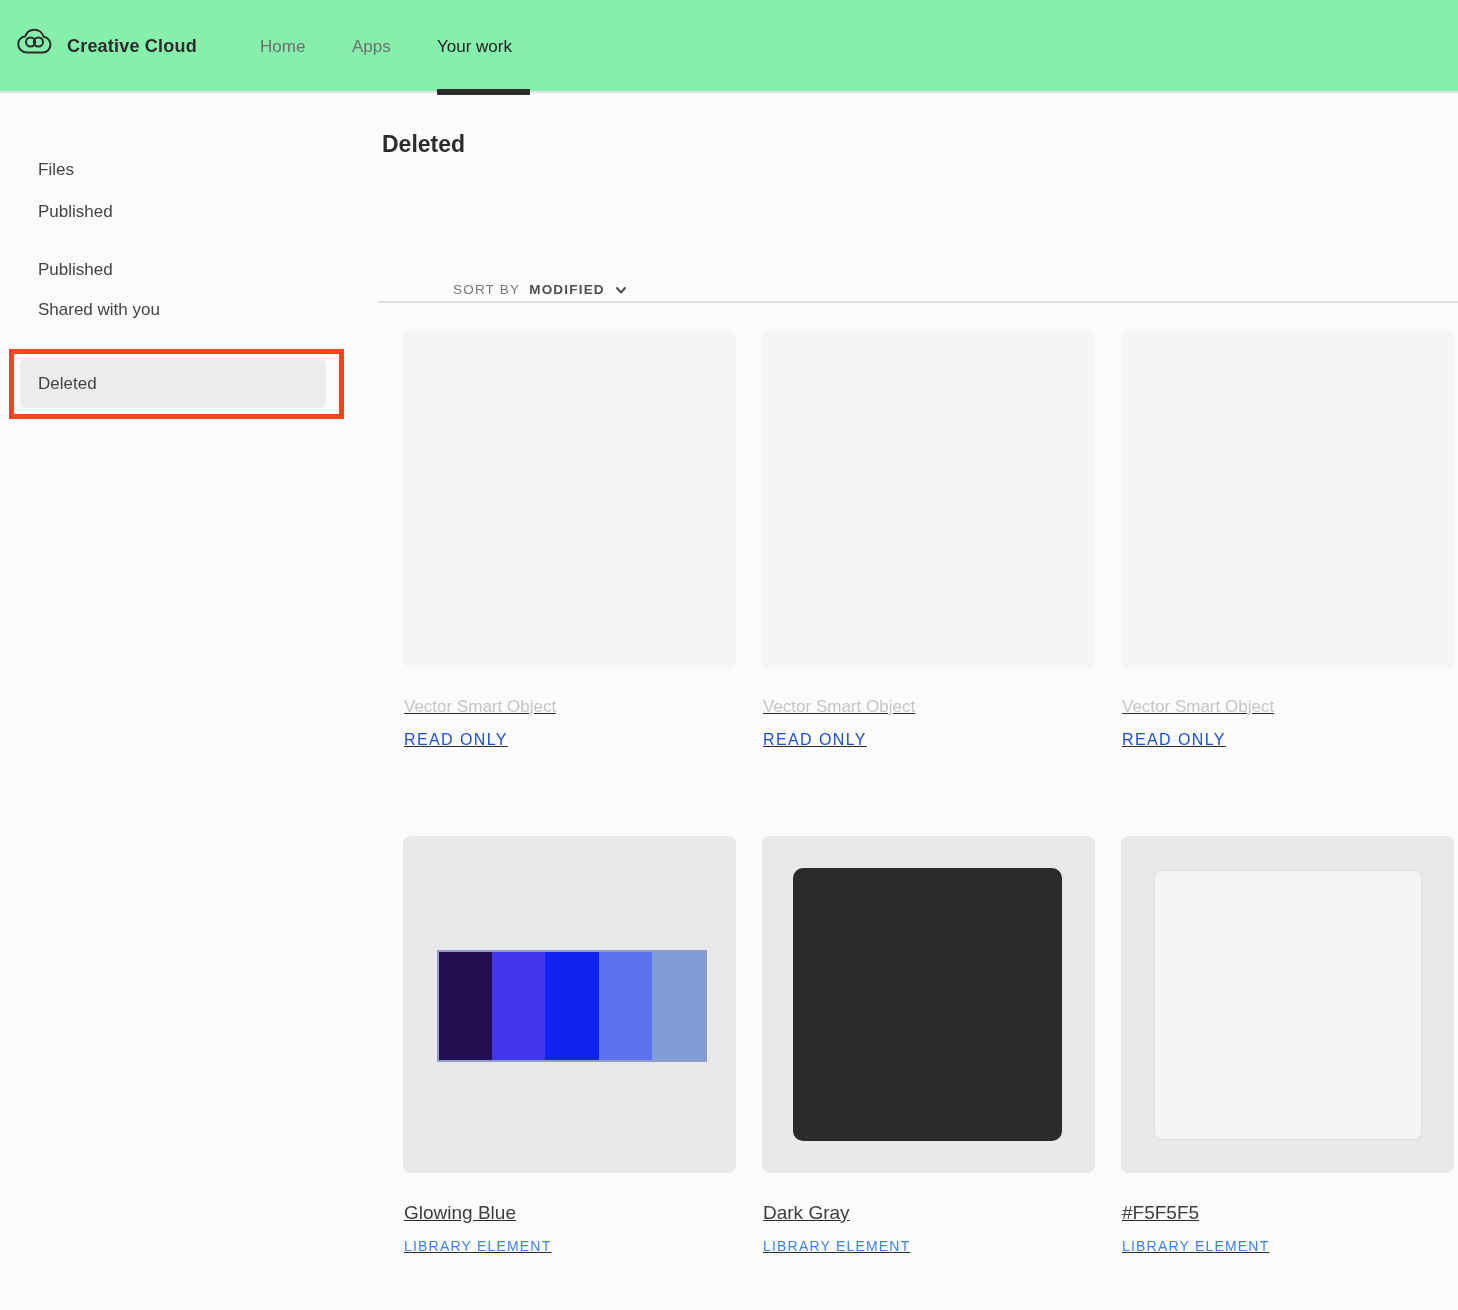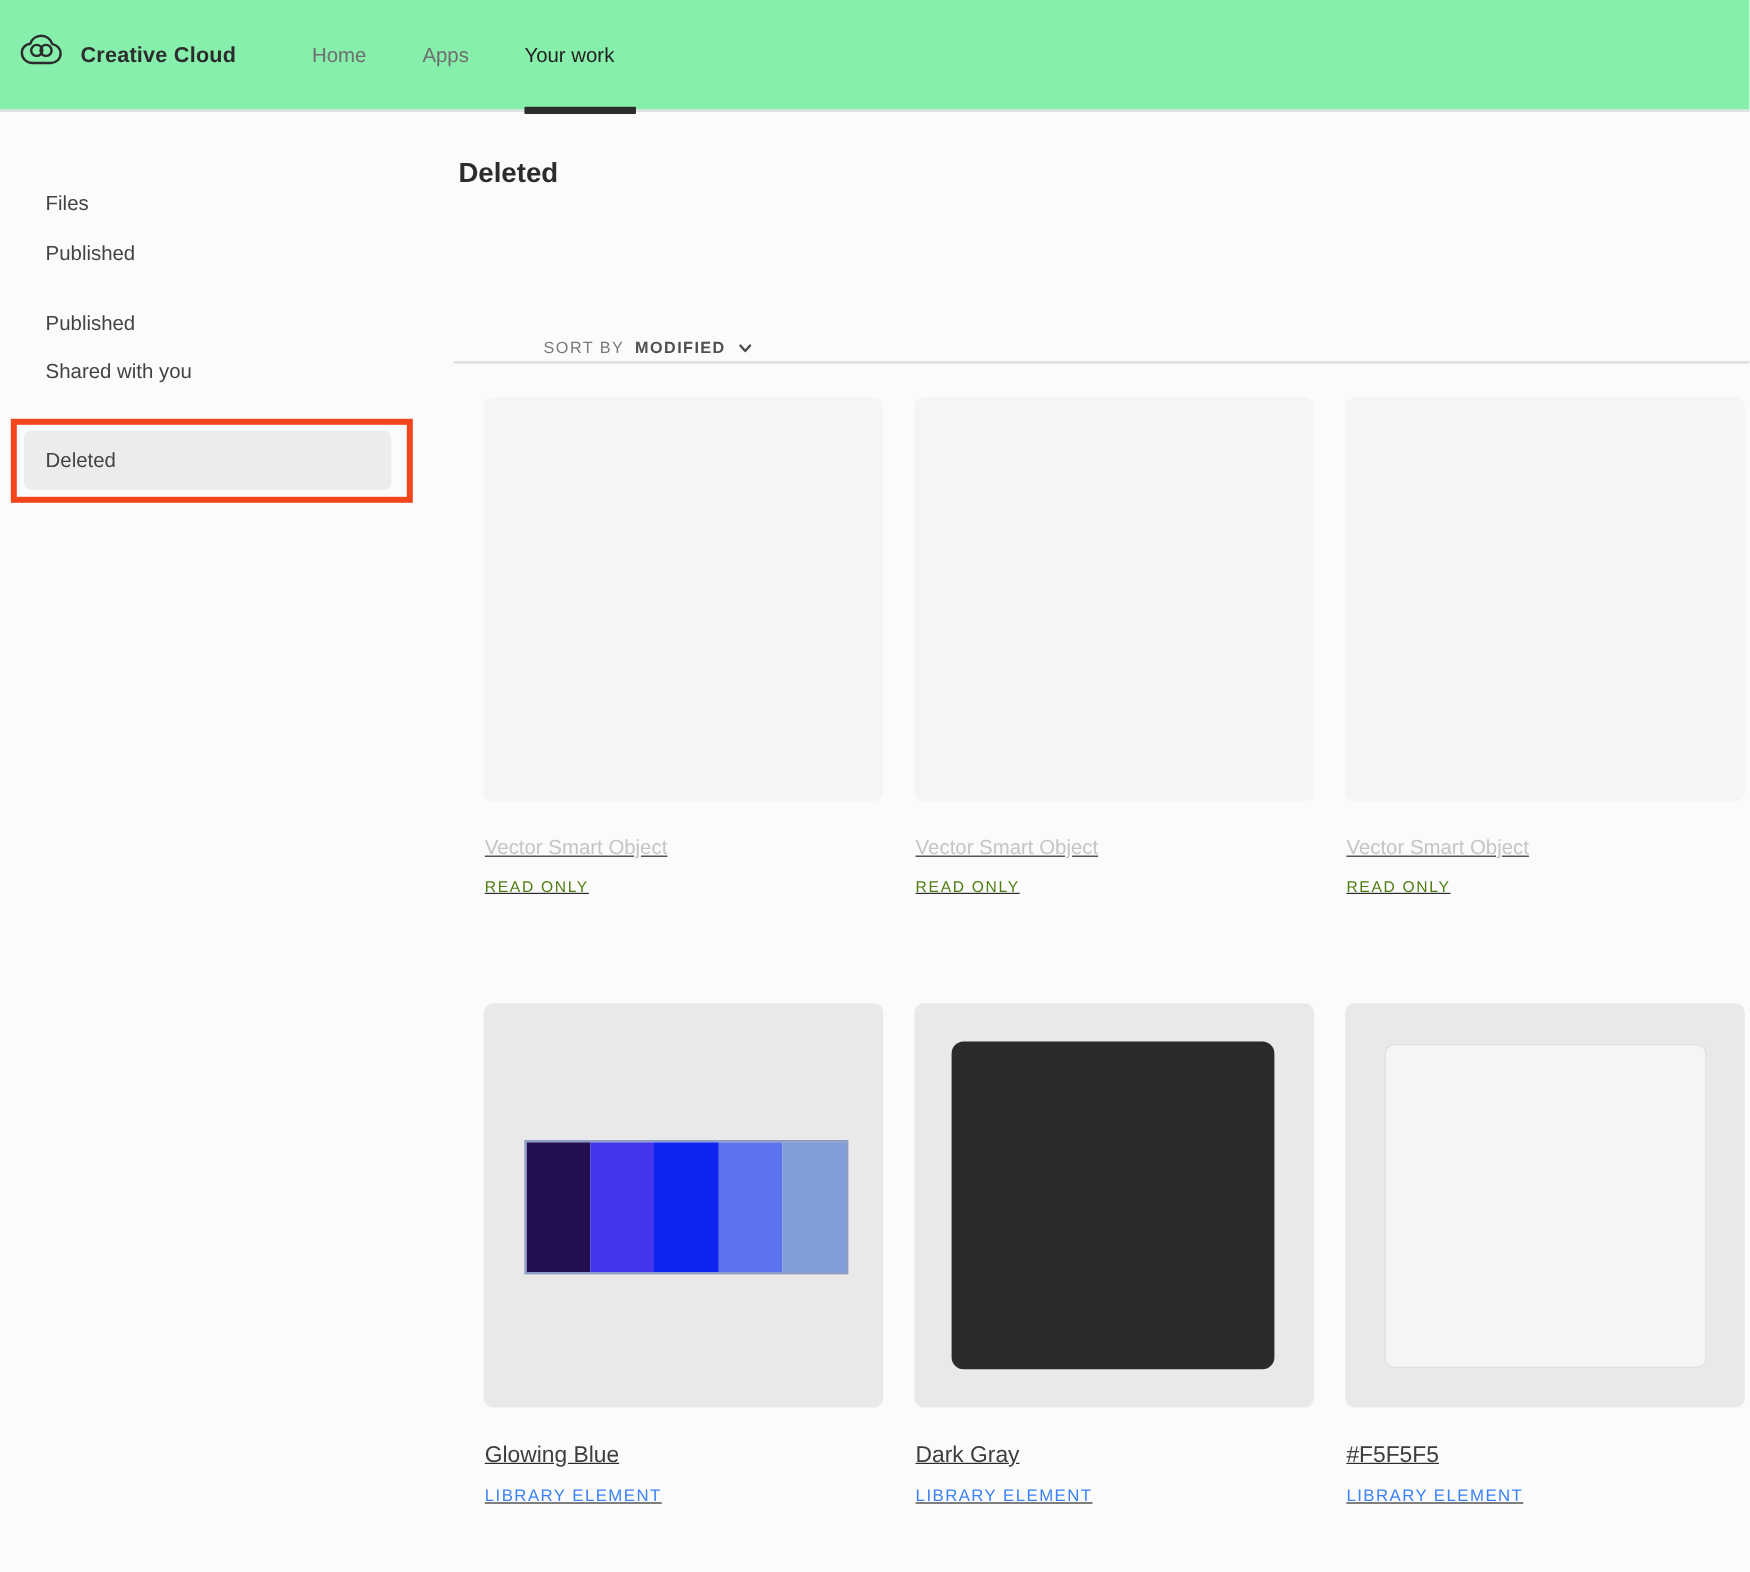--- a/index.html
+++ b/index.html
@@ -92,21 +92,21 @@
     width: 333px; height: 337px; border-radius: 8px; position: relative;
   }
   .thumb-faded  { background: #F5F5F6; }
   .thumb-strong { background: #E9E9E9; }
   .card-name {
     margin-top: 29px; margin-left: 1px;
     font-size: 17px; color: #C5C5C5; white-space: nowrap;
   }
   .card-meta {
     margin-top: 14px; margin-left: 1px;
-    font-size: 13px; letter-spacing: 1.4px; color: #4d7c0f; white-space: nowrap;
+    font-size: 16px; letter-spacing: 1.4px; color: #1d4ed8; white-space: nowrap;
   }
   .card.vivid .card-name { font-size: 19px; color: #3E3E3E; }
   .card.vivid .card-meta { font-size: 14px; color: #3b82f6; letter-spacing: 1.2px; }
 
   
   .palette-strip {
     position: absolute; left: 34px; top: 114px; width: 270px; height: 112px;
     display: flex; border: 2px solid rgba(70, 95, 170, 0.55);
   }
   .palette-swatch { flex: 1 1 0; }

